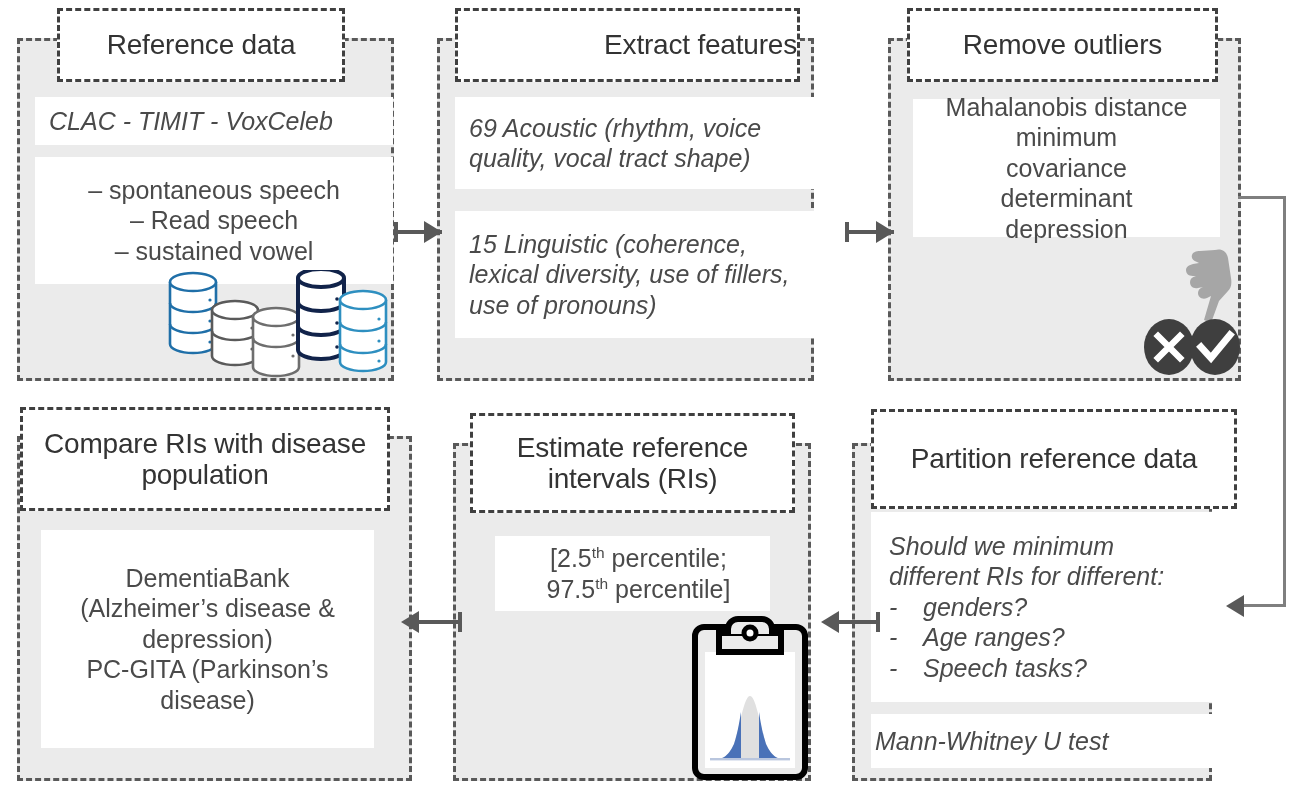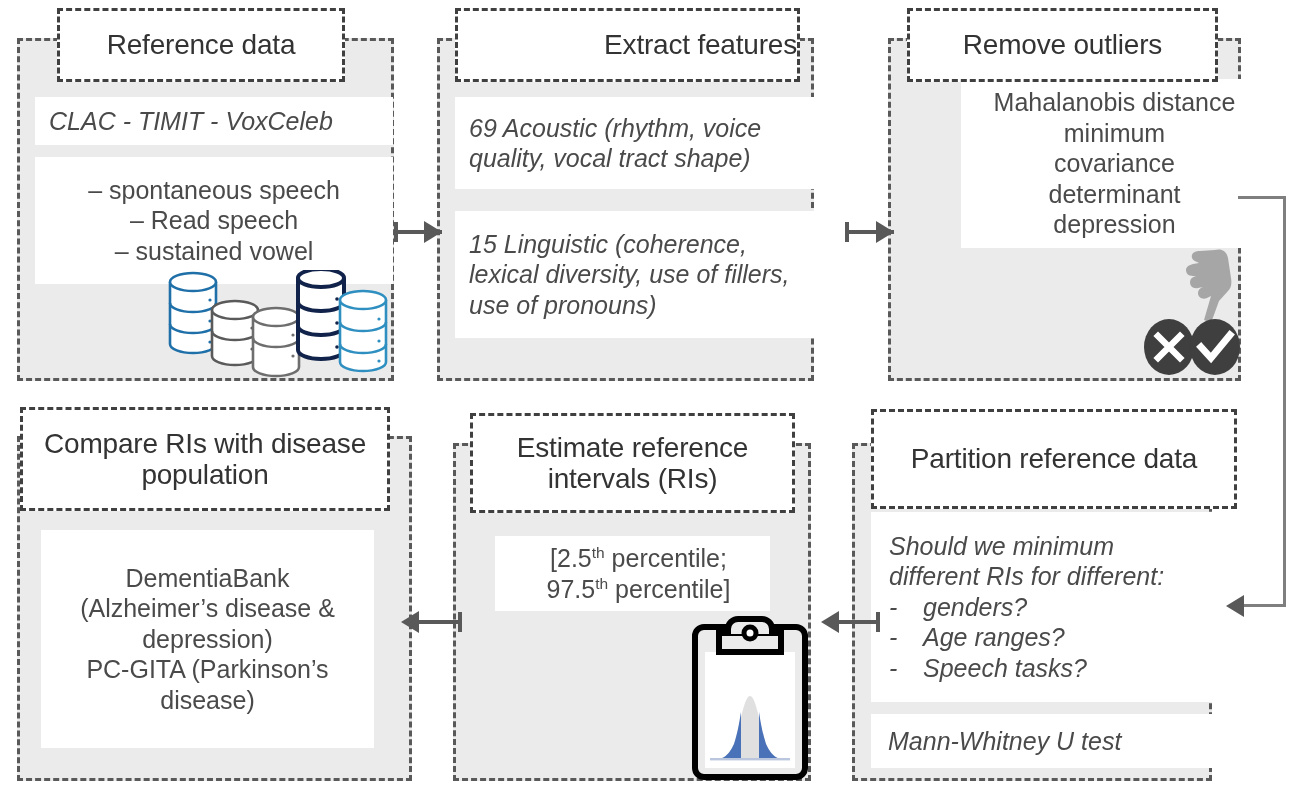--- a/index.html
+++ b/index.html
@@ -158,21 +158,21 @@
     <div class="pad"><span>69 Acoustic (rhythm, voice quality, vocal tract shape)</span></div>
   </div>
   <div class="wbox left leftpad" style="left:455px;top:211px;width:360px;height:127px;">
     <div class="pad"><span>15 Linguistic (coherence, lexical diversity, use of fillers, use of pronouns)</span></div>
   </div>
 
   <div class="pbox" style="left:888px;top:38px;width:353px;height:343px;"></div>
   <div class="ptitle" style="left:907px;top:8px;width:311px;height:74px;">
     <span>Remove outliers</span>
   </div>
-  <div class="wbox center" style="left:913px;top:79px;width:307px;height:169px;margin-left:48px;">
+  <div class="wbox center" style="left:913px;top:99px;width:307px;height:138px;">
     <div class="pad">
       <div>Mahalanobis distance</div>
       <div>minimum</div>
       <div>covariance</div>
       <div>determinant</div>
       <div>depression</div>
     </div>
   </div>
 
   <div class="hand" style="left:1184px;top:248px;width:62px;height:78px;">
@@ -258,21 +258,21 @@
           <span>Age ranges?</span>
         </li>
         <li>
           <span class="dash">-</span>
           <span>Speech tasks?</span>
         </li>
       </ul>
     </div>
   </div>
   <div class="wbox left" style="left:871px;top:714px;width:366px;height:54px;">
-    <div class="pad" style="padding:0 0 0 17px;"><span>Mann-Whitney U test</span></div>
+    <div class="pad" style="padding:0 0 0 4px;"><span>Mann-Whitney U test</span></div>
   </div>
 
   <div class="arrowline" style="left:396px;top:230px;width:46px;height:4px;"></div>
   <div class="arrowhead ah-right" style="left:424px;top:221px;"></div>
   <div class="arrowline" style="left:394px;top:222px;width:4px;height:20px;"></div>
 
   <div class="arrowline" style="left:846px;top:230px;width:48px;height:4px;"></div>
   <div class="arrowhead ah-right" style="left:876px;top:221px;"></div>
   <div class="arrowline" style="left:845px;top:222px;width:4px;height:20px;"></div>
 

